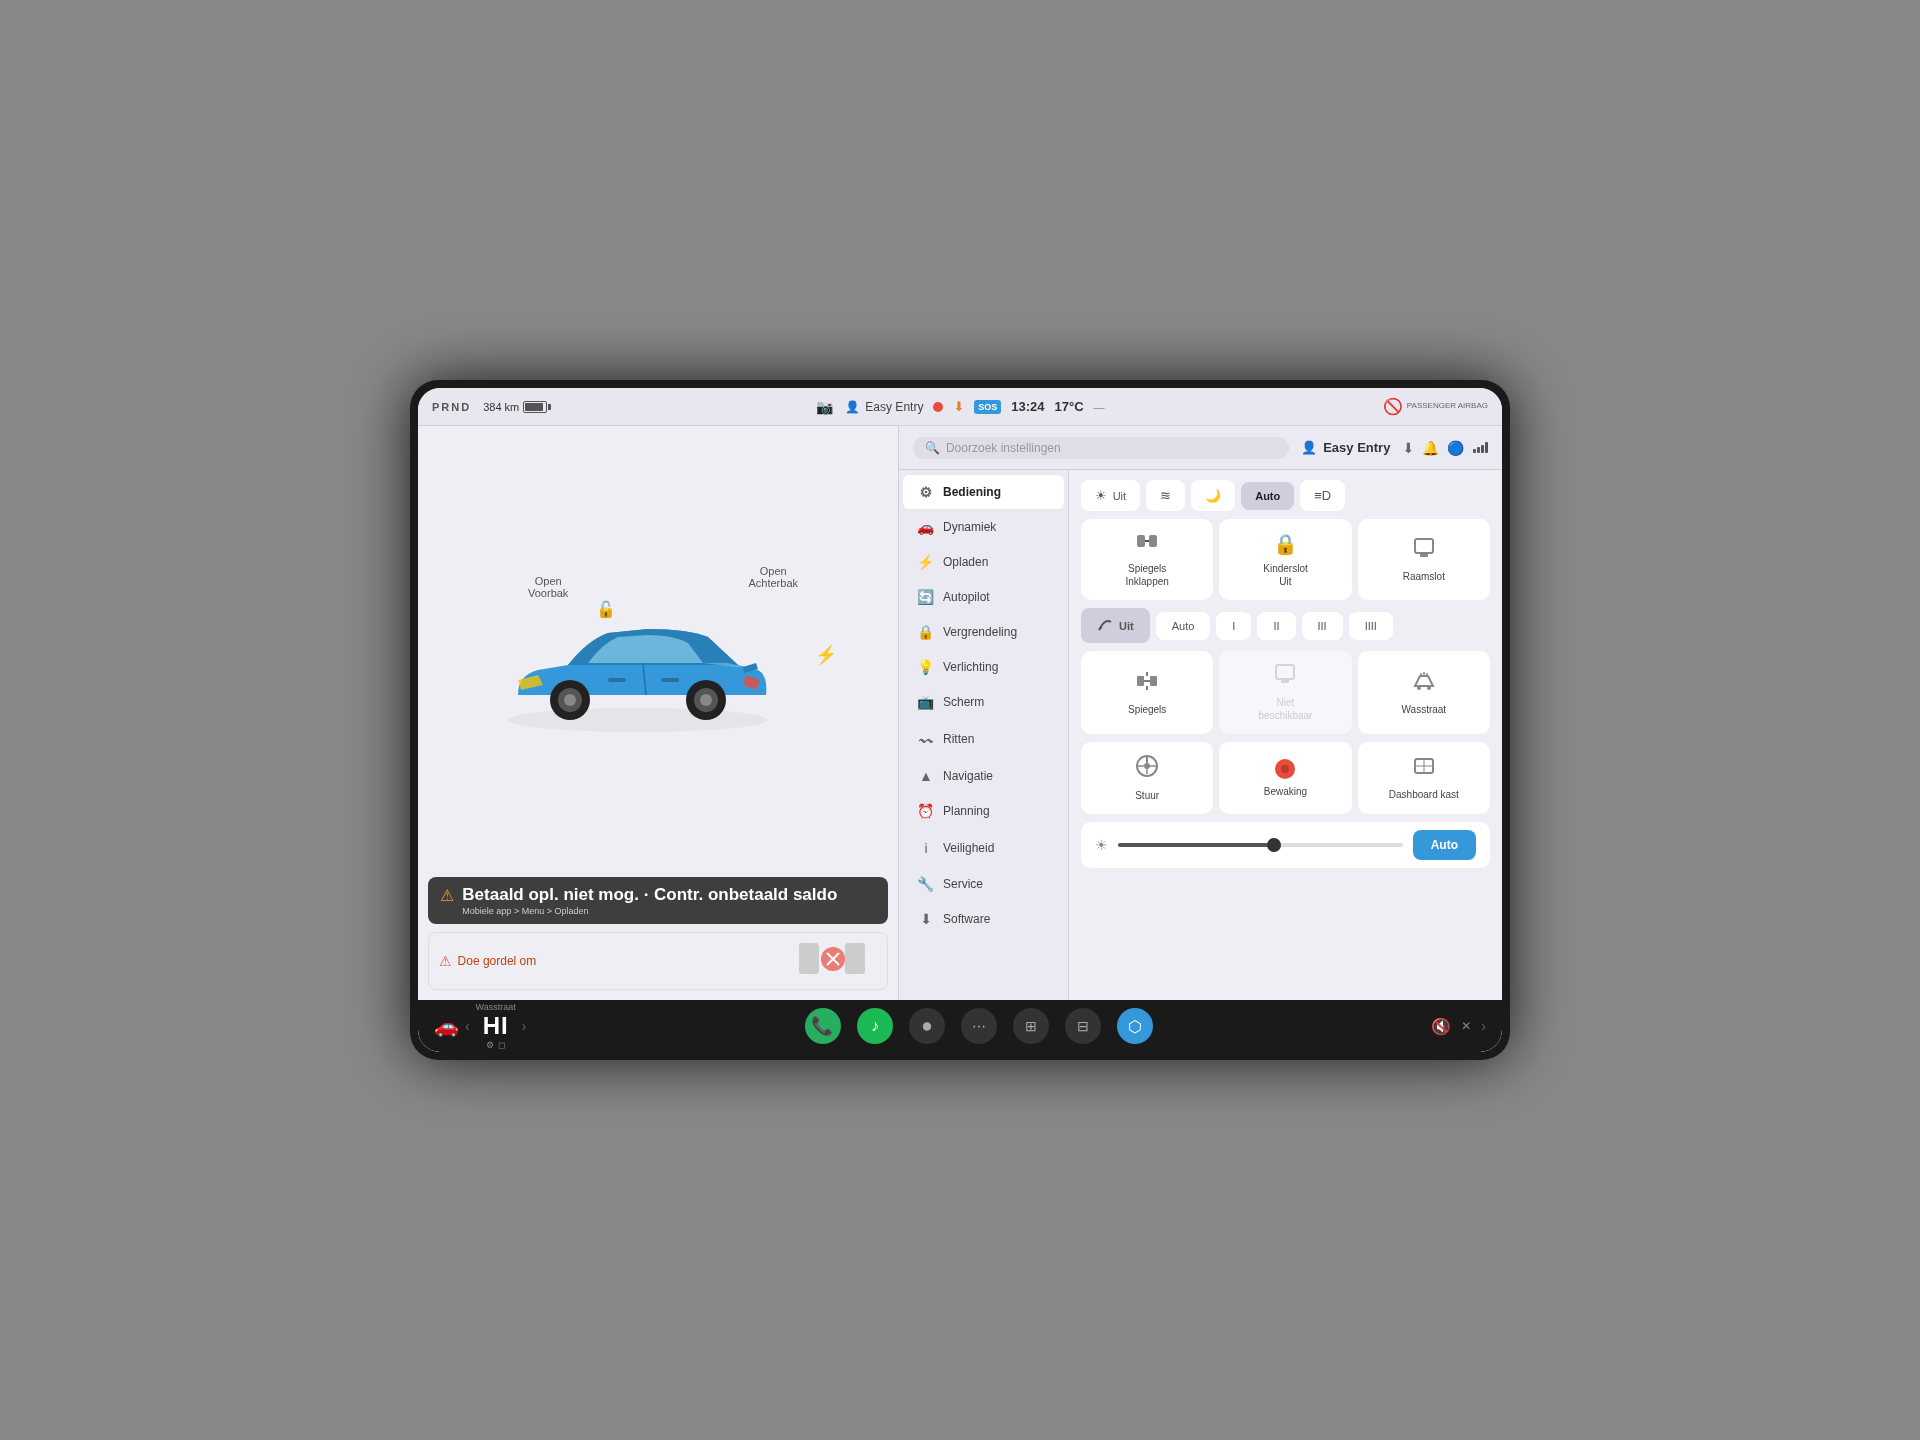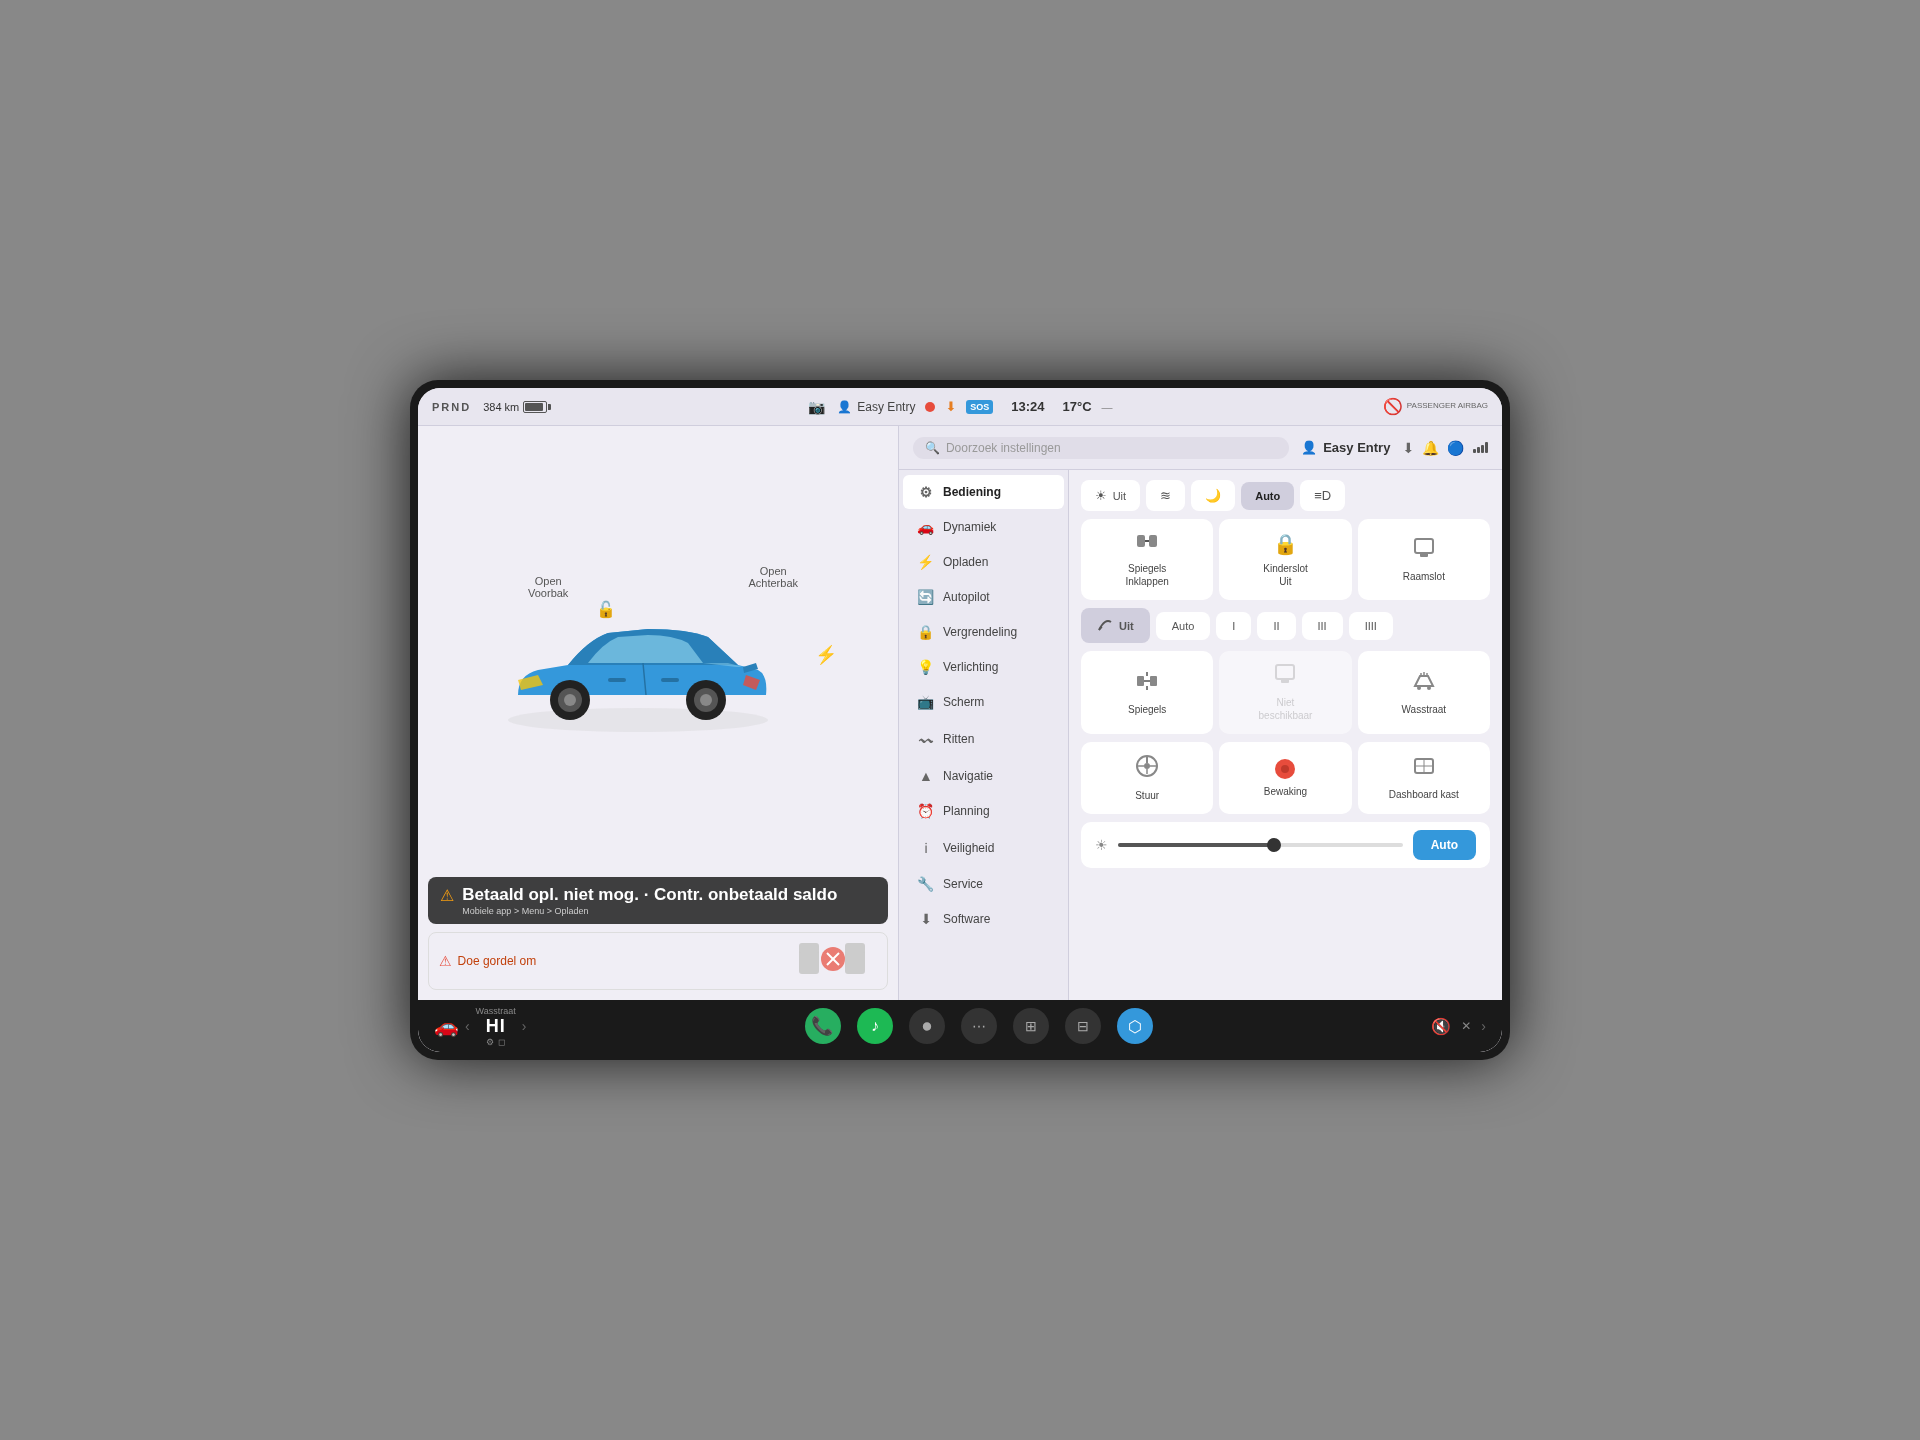--- a/index.html
+++ b/index.html
@@ -140,21 +140,20 @@
       font-size: 9px;
       font-weight: 700;
       padding: 2px 4px;
       border-radius: 3px;
     }
 
     .time-temp {
       font-size: 13px;
       font-weight: 600;
       color: #333;
-      margin-left: 8px;
     }
 
     .status-right {
       display: flex;
       align-items: center;
       gap: 8px;
       flex: 1;
       justify-content: flex-end;
     }
 
@@ -615,21 +614,21 @@
       flex-direction: column;
       align-items: center;
     }
 
     .hi-label {
       font-size: 9px;
       color: #888;
     }
 
     .hi-text {
-      font-size: 18px;
+      font-size: 24px;
       font-weight: 700;
       color: white;
       letter-spacing: 1px;
     }
 
     .hi-sub {
       display: flex;
       gap: 4px;
       font-size: 9px;
       color: #888;

